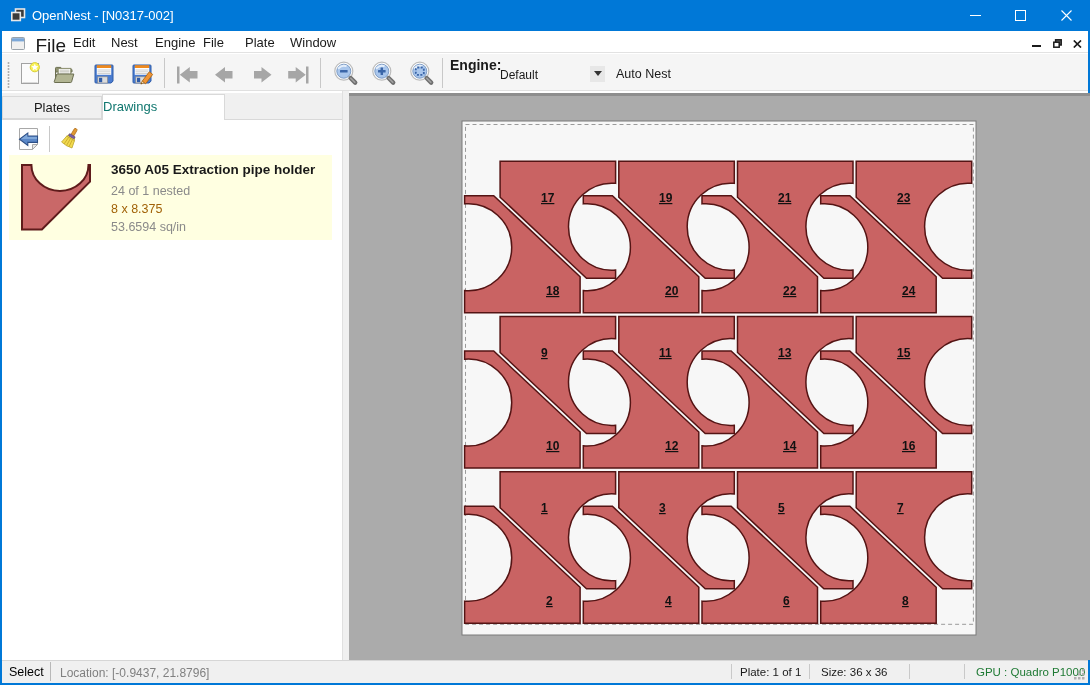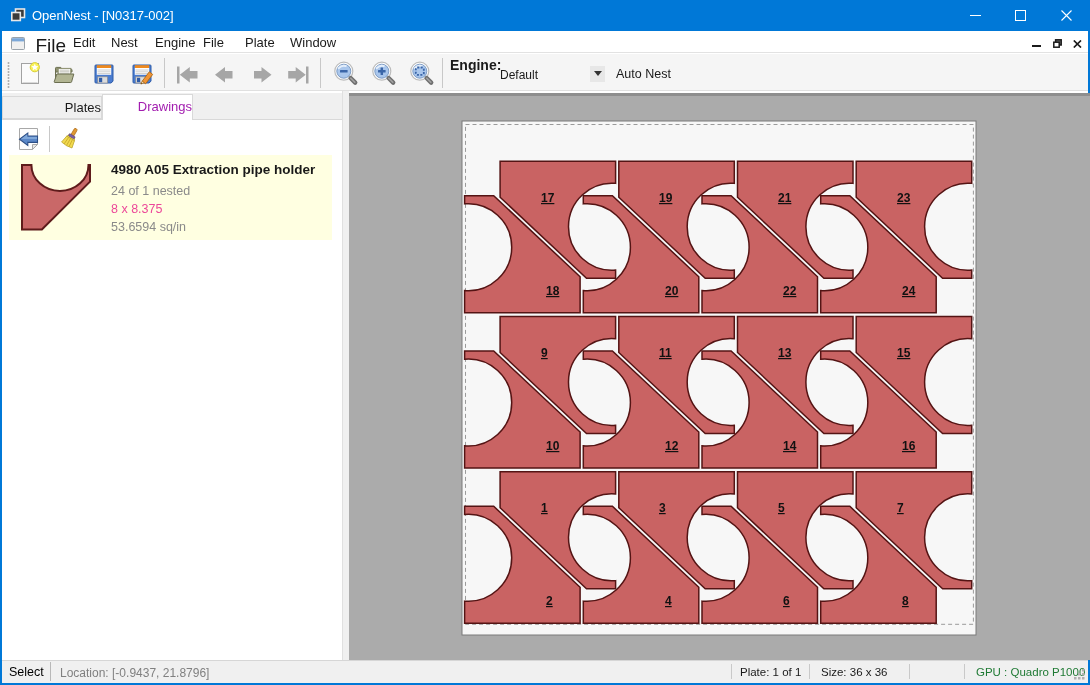--- a/index.html
+++ b/index.html
@@ -188,22 +188,22 @@
 <use href="#pp" transform="translate(359.0,413.3)" fill="#C96363" stroke="#541414" stroke-width="1.5"></use>
 <text x="435" y="419" text-anchor="start" font-family="Liberation Sans, sans-serif" font-size="12" font-weight="bold" fill="#111" text-decoration="underline">5</text>
 <text x="440" y="512" text-anchor="start" font-family="Liberation Sans, sans-serif" font-size="12" font-weight="bold" fill="#111" text-decoration="underline">6</text>
 <use href="#pp" transform="translate(513.2,378.8) rotate(180,57.75,58.5)" fill="#C96363" stroke="#541414" stroke-width="1.5"></use>
 <use href="#pp" transform="translate(477.7,413.3)" fill="#C96363" stroke="#541414" stroke-width="1.5"></use>
 <text x="554" y="419" text-anchor="start" font-family="Liberation Sans, sans-serif" font-size="12" font-weight="bold" fill="#111" text-decoration="underline">7</text>
 <text x="559" y="512" text-anchor="start" font-family="Liberation Sans, sans-serif" font-size="12" font-weight="bold" fill="#111" text-decoration="underline">8</text>
 </svg>
 <div class="abs" style="left:2px;top:91px;width:341px;height:569px;background:#fff"></div>
 <div class="abs" style="left:2px;top:93px;width:341px;height:27px;background:#f0f0f0;border-bottom:1px solid #d9d9d9"></div>
-<div class="abs" style="left:2px;top:96px;width:100px;height:23px;background:#f0f0f0;border:1px solid #d9d9d9;font-size:13px;color:#1a1a1a;text-align:right;line-height:22px">Plates</div>
-<div class="abs" style="left:102px;top:94px;width:91px;height:26px;background:#fff;border:1px solid #d9d9d9;border-bottom:none;font-size:13px;color:#a21caf;text-align:right;line-height:24px">Drawings</div>
+<div class="abs" style="left:2px;top:96px;width:100px;height:23px;background:#f0f0f0;border:1px solid #d9d9d9;font-size:13px;color:#1a1a1a;text-align:center;line-height:22px">Plates</div>
+<div class="abs" style="left:102px;top:94px;width:123px;height:26px;background:#fff;border:1px solid #d9d9d9;border-bottom:none;font-size:13px;color:#0f766e;text-align:left;line-height:24px">Drawings</div>
 <div class="abs" style="left:342px;top:91px;width:7px;height:569px;background:#f0f0f0;border-left:1px solid #e0e0e0"></div>
 <svg style="position:absolute;left:17px;top:127px" width="24" height="24" viewBox="0 0 24 24">
     <path d="M2.5 1.5h18v16l-5 5h-13z" fill="#fdfdfd" stroke="#a8a8a8"></path>
     <path d="M20.5 17.5l-5 5v-5z" fill="#e8e8e8" stroke="#a8a8a8"></path>
     <path d="M10.8 6 v3 h9.7 v6.4 h-9.7 v3 L2.5 12.2z" fill="#5b88c8" stroke="#2d4f86" stroke-width="1.1"></path>
     <path d="M10.3 7.3 v2.7 h9.7 v2 h-16z" fill="#87aedd" opacity=".85"></path>
   </svg>
 <div class="sep" style="left:49px;top:126px;height:26px"></div>
 <svg style="position:absolute;left:58px;top:127px" width="24" height="24" viewBox="0 0 24 24">
     <g transform="rotate(30 12 12)">
@@ -211,23 +211,23 @@
       <path d="M9.4 8h5.6l1.7 3.4h-9z" fill="#f2da4e" stroke="#b9a32c" stroke-width=".7"></path>
       <rect x="8.9" y="7.5" width="6.6" height="2.4" rx=".8" fill="#7b5ea7" stroke="#5a4380" stroke-width=".6"></rect>
       <path d="M7.7 11.2 h9 l1.5 7.6 a14 7 0 0 1 -12 0z" fill="#f2da4e" stroke="#b9a32c" stroke-width=".7"></path>
       <path d="M10 11.4l-.6 7.8M12.2 11.4v7.9M14.4 11.4l.6 7.8" stroke="#c8a92c" stroke-width=".8" fill="none"></path>
     </g>
   </svg>
 <div class="abs" style="left:9px;top:155px;width:323px;height:85px;background:#FFFFE1"></div>
 <svg style="position:absolute;left:21px;top:164px" width="70" height="67" viewBox="0 0 70 67">
     <path d="M1 1 L10.4 1 A 28.5 25.9 0 1 0 67.5 1 L69 1 L69 17.7 L20.9 65.5 L1 65.5 Z" fill="#C96868" stroke="#5E1B1B" stroke-width="2"></path>
   </svg>
-<div class="abs" style="left:111px;top:162px;font-size:13.5px;font-weight:bold;color:#1a1a1a">4980 A05 Extraction pipe holder</div>
+<div class="abs" style="left:111px;top:162px;font-size:13.5px;font-weight:bold;color:#1a1a1a">3650 A05 Extraction pipe holder</div>
 <div class="abs" style="left:111px;top:184px;font-size:12.5px;color:#8a8a8a">24 of 1 nested</div>
-<div class="abs" style="left:111px;top:202px;font-size:12.5px;color:#ec4899">8 x 8.375</div>
+<div class="abs" style="left:111px;top:202px;font-size:12.5px;color:#a16207">8 x 8.375</div>
 <div class="abs" style="left:111px;top:220px;font-size:12.5px;color:#8a8a8a">53.6594 sq/in</div>
 <div class="abs" style="left:2px;top:660px;width:1086px;height:23px;background:#f0f0f0;border-top:1px solid #d6d6d6"></div>
 <div class="abs" style="left:9px;top:665px;font-size:12.5px;color:#000">Select</div>
 <div class="sep" style="left:50px;top:662px;height:19px;background:#b8b8b8"></div>
 <div class="abs" style="left:60px;top:666px;font-size:12px;color:#808080">Location: [-0.9437, 21.8796]</div>
 <div class="sep" style="left:731px;top:664px;height:15px;background:#c9c9c9"></div>
 <div class="abs" style="left:740px;top:666px;font-size:11.5px;color:#1a1a1a">Plate: 1 of 1</div>
 <div class="sep" style="left:809px;top:664px;height:15px;background:#c9c9c9"></div>
 <div class="abs" style="left:821px;top:666px;font-size:11.5px;color:#1a1a1a">Size: 36 x 36</div>
 <div class="sep" style="left:909px;top:664px;height:15px;background:#c9c9c9"></div>

